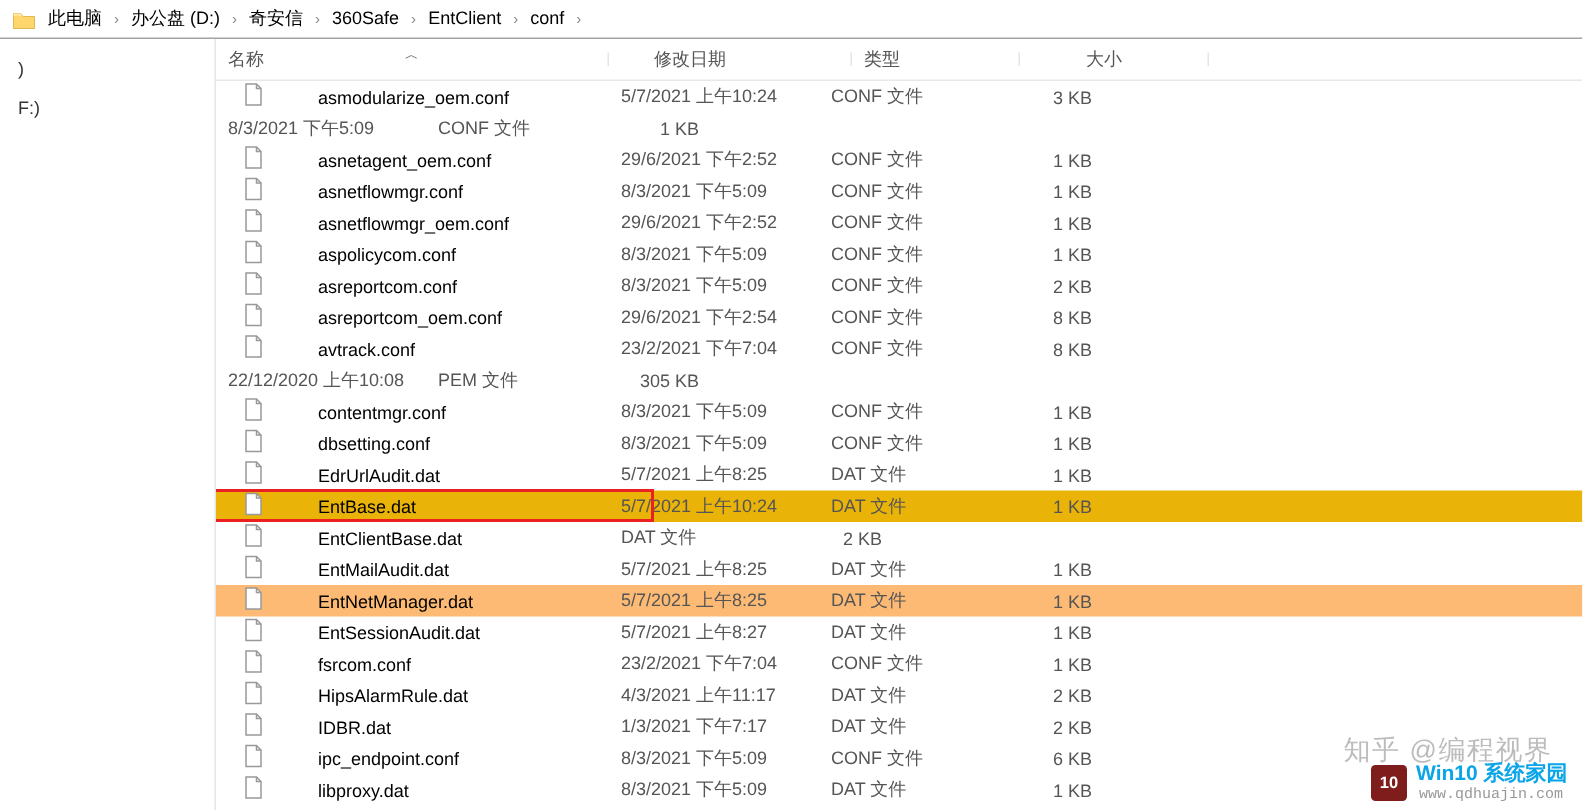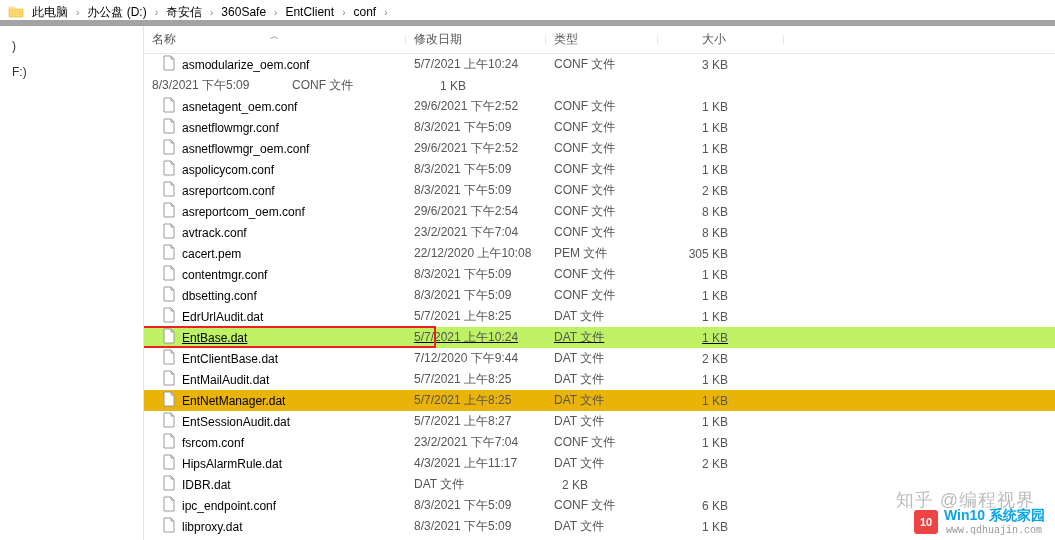--- a/index.html
+++ b/index.html
@@ -1,52 +1,52 @@
 <!DOCTYPE html>
 <html><head>
   <meta charset="utf-8">
   <style>
     * { margin: 0; padding: 0; box-sizing: border-box; }
     body { font-family: "Microsoft YaHei", "Segoe UI", sans-serif; font-size: 12px; background: #fff; color: #000; width: 1055px; height: 540px; overflow: hidden; position: relative; }
     
-    .breadcrumb { display: flex; padding: 4px 8px; height: 26px; border-bottom: 6px solid #a3a3a3; }
+    .breadcrumb { display: flex; align-items: center; padding: 4px 8px; height: 26px; border-bottom: 1px solid #a3a3a3; }
     .breadcrumb .folder-icon { width: 16px; height: 14px; margin-right: 6px; }
     .breadcrumb .crumb { color: #000; padding: 0 2px; cursor: pointer; }
     .breadcrumb .chevron { color: #888; padding: 0 6px; font-size: 10px; }
     
     .content { display: flex; height: calc(100% - 26px); }
     .sidebar { width: 144px; border-right: 1px solid #e5e5e5; padding: 4px 0; }
     .sidebar-item { padding: 3px 12px; color: #333; cursor: pointer; }
     
     .file-area { flex: 1; position: relative; overflow: hidden; }
     .header-row { display: flex; height: 28px; align-items: center; border-bottom: 1px solid #e8e8e8; color: #555; position: relative; }
     .header-cell { padding: 0 8px; position: relative; }
     .header-cell.name { width: 262px; padding-left: 8px; }
-    .header-cell.date { width: 140px; }
+    .header-cell.date { width: 140px; margin-left: 22px; }
     .header-cell.type { width: 112px; }
     .header-cell.size { width: 90px; text-align: left; margin-left: 36px; }
     .sort-arrow { position: absolute; top: -1px; left: 126px; color: #666; font-size: 9px; }
     .col-divider { position: absolute; top: 4px; bottom: 4px; right: 0; width: 1px; background: #e5e5e5; }
     
     .file-list { }
     .file-row { display: flex; height: 21px; align-items: center; cursor: pointer; position: relative; }
-    .file-row.highlighted-red { background: #bef264; text-decoration: underline; }
+    .file-row.highlighted-red { background: #eab308; }
     .file-row.highlighted-red .red-box { position: absolute; left: -8px; top: -1px; width: 300px; height: 22px; border: 2px solid #eb2020; pointer-events: none; }
-    .file-row.highlighted-blue { background: #eab308; }
+    .file-row.highlighted-blue { background: #fdba74; }
     .file-cell { padding: 0 8px; white-space: nowrap; overflow: hidden; }
-    .file-cell.name { width: 262px; display: flex; align-items: center; padding-left: 18px; }
+    .file-cell.name { width: 262px; display: flex; align-items: center; padding-left: 18px; gap: 30px; }
     .file-cell.date { width: 140px; color: #555; }
     .file-cell.type { width: 112px; color: #555; }
     .file-cell.size { width: 90px; text-align: right; color: #555; padding-right: 20px; }
     
     .file-icon { width: 14px; height: 16px; margin-right: 6px; flex-shrink: 0; }
     
     .watermark { position: absolute; bottom: 28px; right: 20px; color: #999; font-size: 18px; opacity: 0.65; font-weight: 500; letter-spacing: 1px; }
     .watermark2 { position: absolute; bottom: 4px; right: 10px; display: flex; align-items: center; }
-    .watermark2 .logo { width: 24px; height: 24px; background: #ef4444; border-radius: 3px; margin-right: 6px; display: flex; align-items: center; justify-content: center; color: #fff; font-weight: bold; font-size: 11px; }
+    .watermark2 .logo { width: 24px; height: 24px; background: #7f1d1d; border-radius: 3px; margin-right: 6px; display: flex; align-items: center; justify-content: center; color: #fff; font-weight: bold; font-size: 11px; }
     .watermark2 .txt1 { color: #0aa4e8; font-size: 14px; font-weight: 600; }
     .watermark2 .txt2 { color: #999; font-size: 10px; margin-left: 2px; font-family: Liberation Mono, monospace; }
   </style>
 </head>
 <body>
 
 <div class="breadcrumb">
   <svg class="folder-icon" viewBox="0 0 16 14">
       <path fill="#ffd66e" stroke="#d9a632" stroke-width="0.5" d="M1 3 h5 l1.5 2 H15 v8 H1 z"></path>
       <path fill="#ffe9a8" d="M1 3 h5 l1 1.5 H1 z"></path>
@@ -165,27 +165,20 @@
                 <path fill="#fff" stroke="#999" stroke-width="1" d="M2 1 h7 l3 3 v11 H2 z"></path>
                 <path fill="none" stroke="#999" stroke-width="1" d="M9 1 v3 h3"></path>
               </svg></span>
             <span>avtrack.conf</span>
           </div>
           <div class="file-cell date">23/2/2021 下午7:04</div>
           <div class="file-cell type">CONF 文件</div>
           <div class="file-cell size">8 KB</div>
         </div>
         <div class="file-row">
-          <div class="file-cell name">
-            <span><svg class="file-icon" viewBox="0 0 14 16">
-                <path fill="#fff" stroke="#999" stroke-width="1" d="M2 1 h7 l3 3 v11 H2 z"></path>
-                <path fill="none" stroke="#999" stroke-width="1" d="M9 1 v3 h3"></path>
-              </svg></span>
-            <span>cacert.pem</span>
-          </div>
           <div class="file-cell date">22/12/2020 上午10:08</div>
           <div class="file-cell type">PEM 文件</div>
           <div class="file-cell size">305 KB</div>
         </div>
         <div class="file-row">
           <div class="file-cell name">
             <span><svg class="file-icon" viewBox="0 0 14 16">
                 <path fill="#fff" stroke="#999" stroke-width="1" d="M2 1 h7 l3 3 v11 H2 z"></path>
                 <path fill="none" stroke="#999" stroke-width="1" d="M9 1 v3 h3"></path>
               </svg></span>
@@ -233,21 +226,20 @@
           <div class="file-cell size">1 KB</div>
         </div>
         <div class="file-row">
           <div class="file-cell name">
             <span><svg class="file-icon" viewBox="0 0 14 16">
                 <path fill="#fff" stroke="#999" stroke-width="1" d="M2 1 h7 l3 3 v11 H2 z"></path>
                 <path fill="none" stroke="#999" stroke-width="1" d="M9 1 v3 h3"></path>
               </svg></span>
             <span>EntClientBase.dat</span>
           </div>
-          <div class="file-cell date">7/12/2020 下午9:44</div>
           <div class="file-cell type">DAT 文件</div>
           <div class="file-cell size">2 KB</div>
         </div>
         <div class="file-row">
           <div class="file-cell name">
             <span><svg class="file-icon" viewBox="0 0 14 16">
                 <path fill="#fff" stroke="#999" stroke-width="1" d="M2 1 h7 l3 3 v11 H2 z"></path>
                 <path fill="none" stroke="#999" stroke-width="1" d="M9 1 v3 h3"></path>
               </svg></span>
             <span>EntMailAudit.dat</span>
@@ -305,20 +297,21 @@
           <div class="file-cell size">2 KB</div>
         </div>
         <div class="file-row">
           <div class="file-cell name">
             <span><svg class="file-icon" viewBox="0 0 14 16">
                 <path fill="#fff" stroke="#999" stroke-width="1" d="M2 1 h7 l3 3 v11 H2 z"></path>
                 <path fill="none" stroke="#999" stroke-width="1" d="M9 1 v3 h3"></path>
               </svg></span>
             <span>IDBR.dat</span>
           </div>
+          <div class="file-cell date">1/3/2021 下午7:17</div>
           <div class="file-cell type">DAT 文件</div>
           <div class="file-cell size">2 KB</div>
         </div>
         <div class="file-row">
           <div class="file-cell name">
             <span><svg class="file-icon" viewBox="0 0 14 16">
                 <path fill="#fff" stroke="#999" stroke-width="1" d="M2 1 h7 l3 3 v11 H2 z"></path>
                 <path fill="none" stroke="#999" stroke-width="1" d="M9 1 v3 h3"></path>
               </svg></span>
             <span>ipc_endpoint.conf</span>

